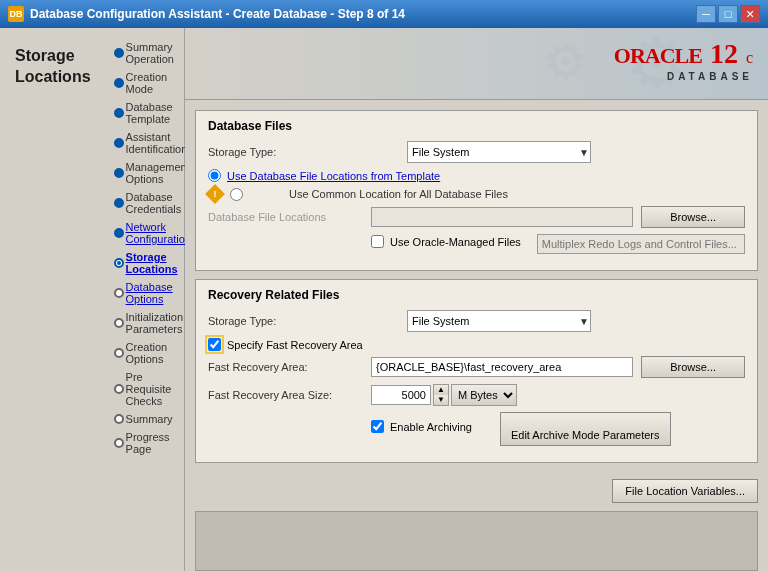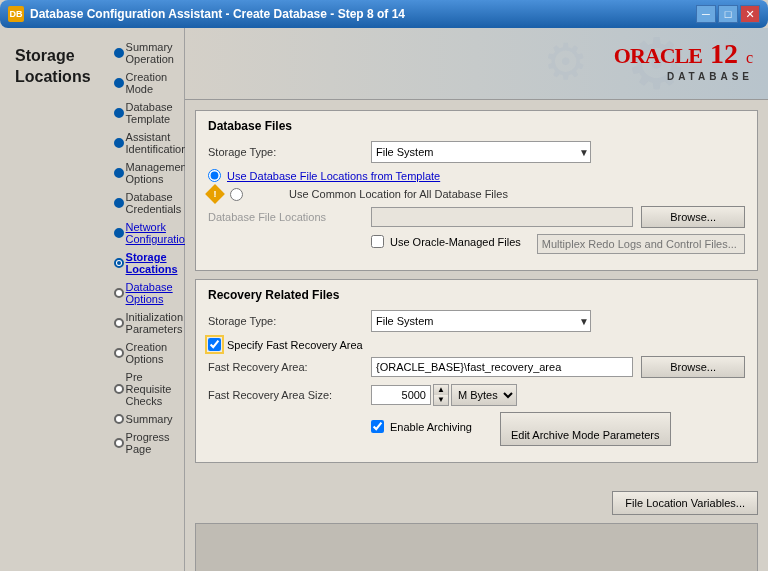--- a/index.html
+++ b/index.html
@@ -9,21 +9,20 @@
     .title-bar {
       background: linear-gradient(to bottom, #4a90d9, #1a5fa8);
       color: white;
       height: 28px;
       display: flex;
       align-items: center;
       justify-content: space-between;
       padding: 0 8px;
       font-size: 12px;
       font-weight: bold;
-      border-radius: 8px;
     }
     .title-bar-left { display: flex; align-items: center; gap: 6px; }
     .title-bar-icon { width: 16px; height: 16px; background: #e8a000; border-radius: 2px; display: flex; align-items: center; justify-content: center; font-size: 9px; color: white; }
     .title-bar-controls { display: flex; gap: 2px; }
     .title-btn { width: 20px; height: 18px; background: #6aa8e0; border: 1px solid #3a70b0; color: white; font-size: 11px; cursor: pointer; display: flex; align-items: center; justify-content: center; }
     .title-btn.close { background: #cc4444; }
 
     
     .main-container {
       display: flex;
@@ -140,20 +139,21 @@
       width: 220px;
       height: 22px;
       border: 1px solid #999;
       background: white;
       font-size: 11px;
       padding: 0 4px;
       appearance: none;
       -webkit-appearance: none;
       background-image: none;
       position: relative;
+      margin-left: 36px;
     }
     .select-wrapper {
       position: relative;
       width: 220px;
       display: flex;
       align-items: center;
     }
     .select-wrapper select {
       width: 100%;
       height: 22px;
@@ -303,21 +303,21 @@
 
     
     .file-loc-btn {
       height: 24px;
       padding: 0 12px;
       background: linear-gradient(to bottom, #f0ece4, #d4d0c8);
       border: 1px solid #888;
       font-size: 11px;
       cursor: pointer;
       align-self: flex-end;
-      margin-top: 20px;
+      margin-top: 8px;
     }
 
     
     .preview-area {
       flex: 1;
       background: #c0bcb4;
       border: 1px solid #999;
       min-height: 60px;
     }
 

